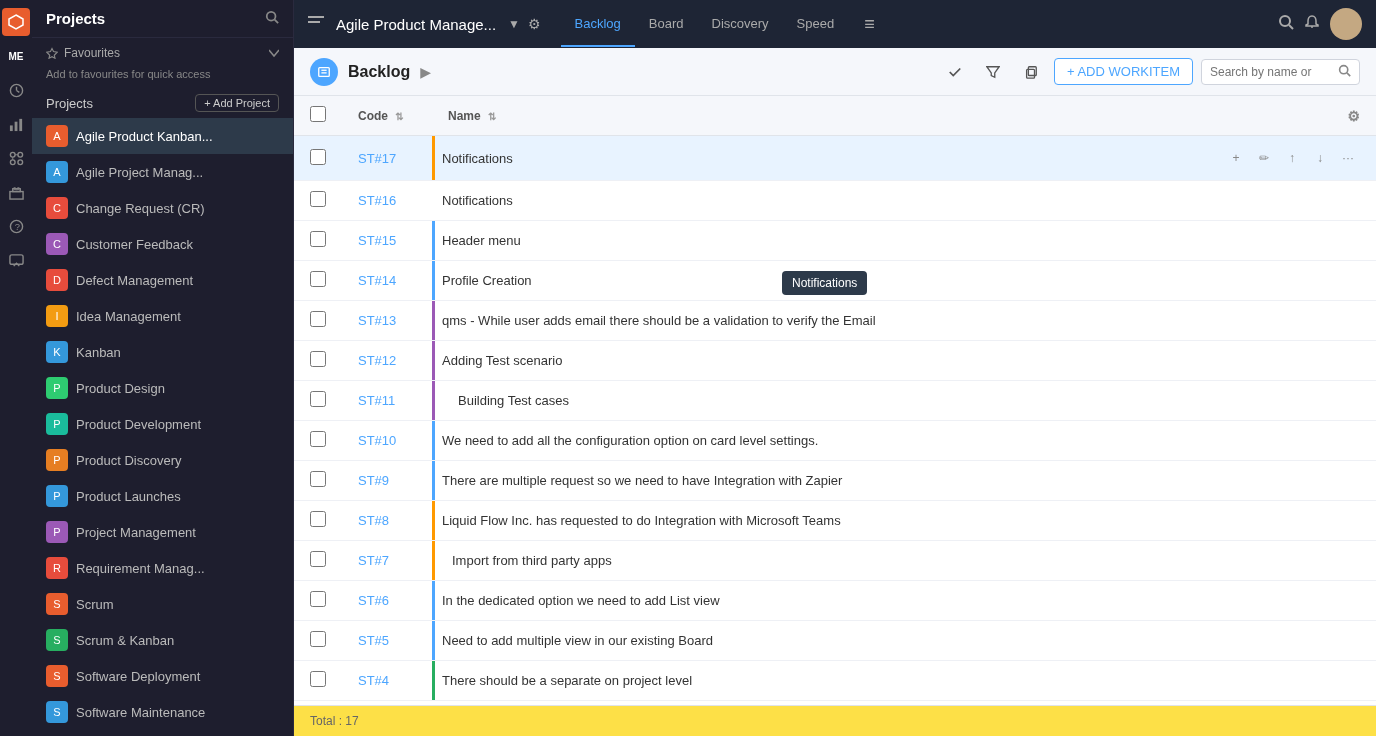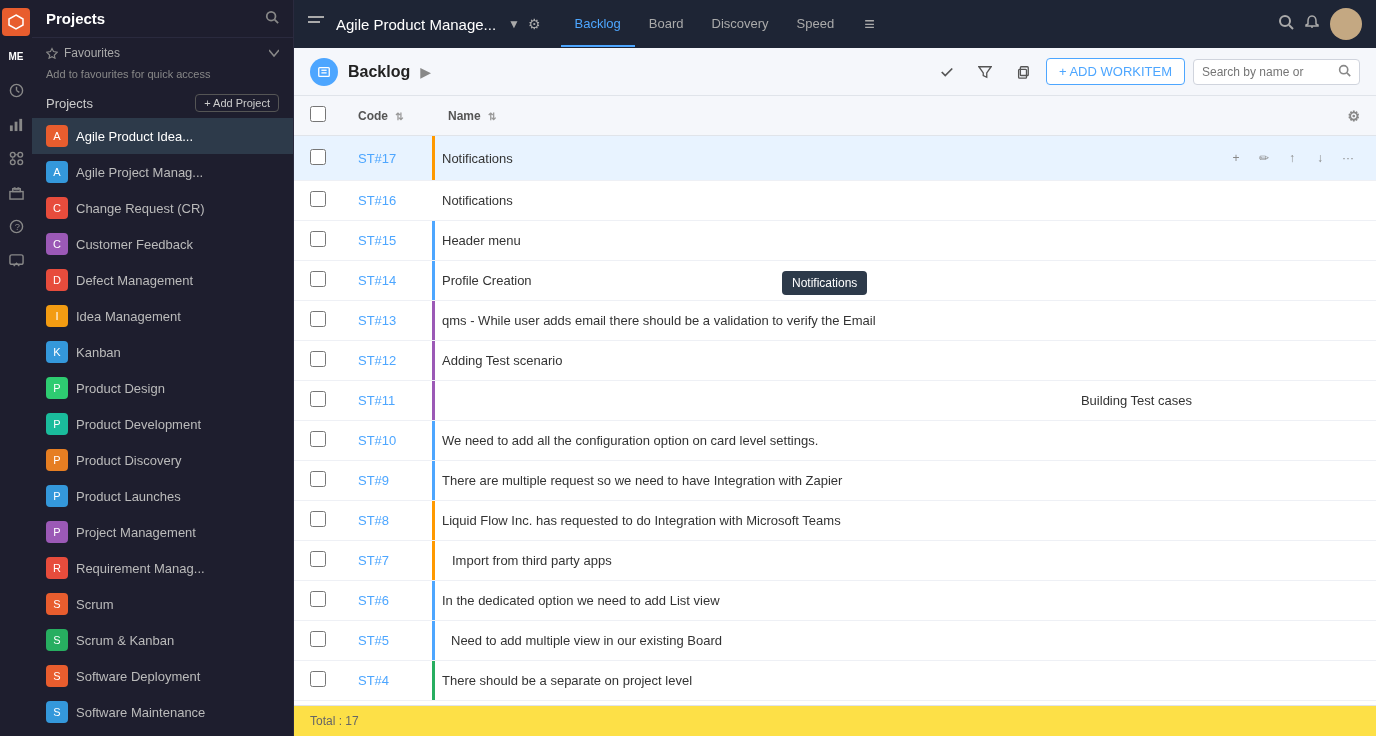--- a/index.html
+++ b/index.html
@@ -227,21 +227,21 @@
       cursor: pointer;
       font-weight: 500;
     }
     .search-box {
       display: flex;
       align-items: center;
       border: 1px solid #d0d4dd;
       border-radius: 4px;
       padding: 4px 8px;
       background: #fff;
-      gap: 16px;
+      gap: 8px;
     }
     .search-box input {
       border: none;
       outline: none;
       font-size: 12px;
       color: #666;
       width: 120px;
       background: transparent;
     }
     .search-box-icon { color: #888; font-size: 13px; }
@@ -431,21 +431,21 @@
     </div>
   </div>
   <div class="sidebar-fav-add">Add to favourites for quick access</div>
   <div class="sidebar-section">
     <span class="sidebar-section-label">Projects</span>
     <button class="add-project-btn">+ Add Project</button>
   </div>
   <div class="sidebar-projects" id="sidebar-projects">
   <div class="project-item active">
     <div class="project-icon" style="background:#e85d2e">A</div>
-    <span>Agile Product Idea...</span>
+    <span>Agile Product Kanban...</span>
   </div>
       <div class="project-item">
     <div class="project-icon" style="background:#3498db">A</div>
     <span>Agile Project Manag...</span>
   </div>
       <div class="project-item">
     <div class="project-icon" style="background:#e74c3c">C</div>
     <span>Change Request (CR)</span>
   </div>
       <div class="project-item">
@@ -697,21 +697,21 @@
     </td>
     <td style="text-align:right;"></td>
   </tr>
           <tr>
     <td style="width:40px;padding-left:16px;">
       <input type="checkbox" class="row-checkbox" style="">
     </td>
     <td>
       <a class="code-link">ST#11</a>
     </td>
-    <td class="name-cell" style="position:relative;padding-left:26px;text-align:right;">
+    <td class="name-cell" style="position:relative;padding-left:26px;">
       <div class="left-border" style="background:#9b59b6;position:absolute;left:0;top:0;bottom:0;width:3px;"></div>
       <span>Building Test cases</span>
     </td>
     <td style="text-align:right;"></td>
   </tr>
           <tr>
     <td style="width:40px;padding-left:16px;">
       <input type="checkbox" class="row-checkbox" style="">
     </td>
     <td>
@@ -775,21 +775,21 @@
     </td>
     <td style="text-align:right;"></td>
   </tr>
           <tr>
     <td style="width:40px;padding-left:16px;">
       <input type="checkbox" class="row-checkbox" style="">
     </td>
     <td>
       <a class="code-link">ST#5</a>
     </td>
-    <td class="name-cell" style="position:relative;padding-left:19px;margin-top:40px;">
+    <td class="name-cell" style="position:relative;padding-left:10px;margin-top:40px;">
       <div class="left-border" style="background:#4da6ff;position:absolute;left:0;top:0;bottom:0;width:3px;"></div>
       <span>Need to add multiple view in our existing Board</span>
     </td>
     <td style="text-align:right;"></td>
   </tr>
           <tr>
     <td style="width:40px;padding-left:16px;">
       <input type="checkbox" class="row-checkbox" style="">
     </td>
     <td>

